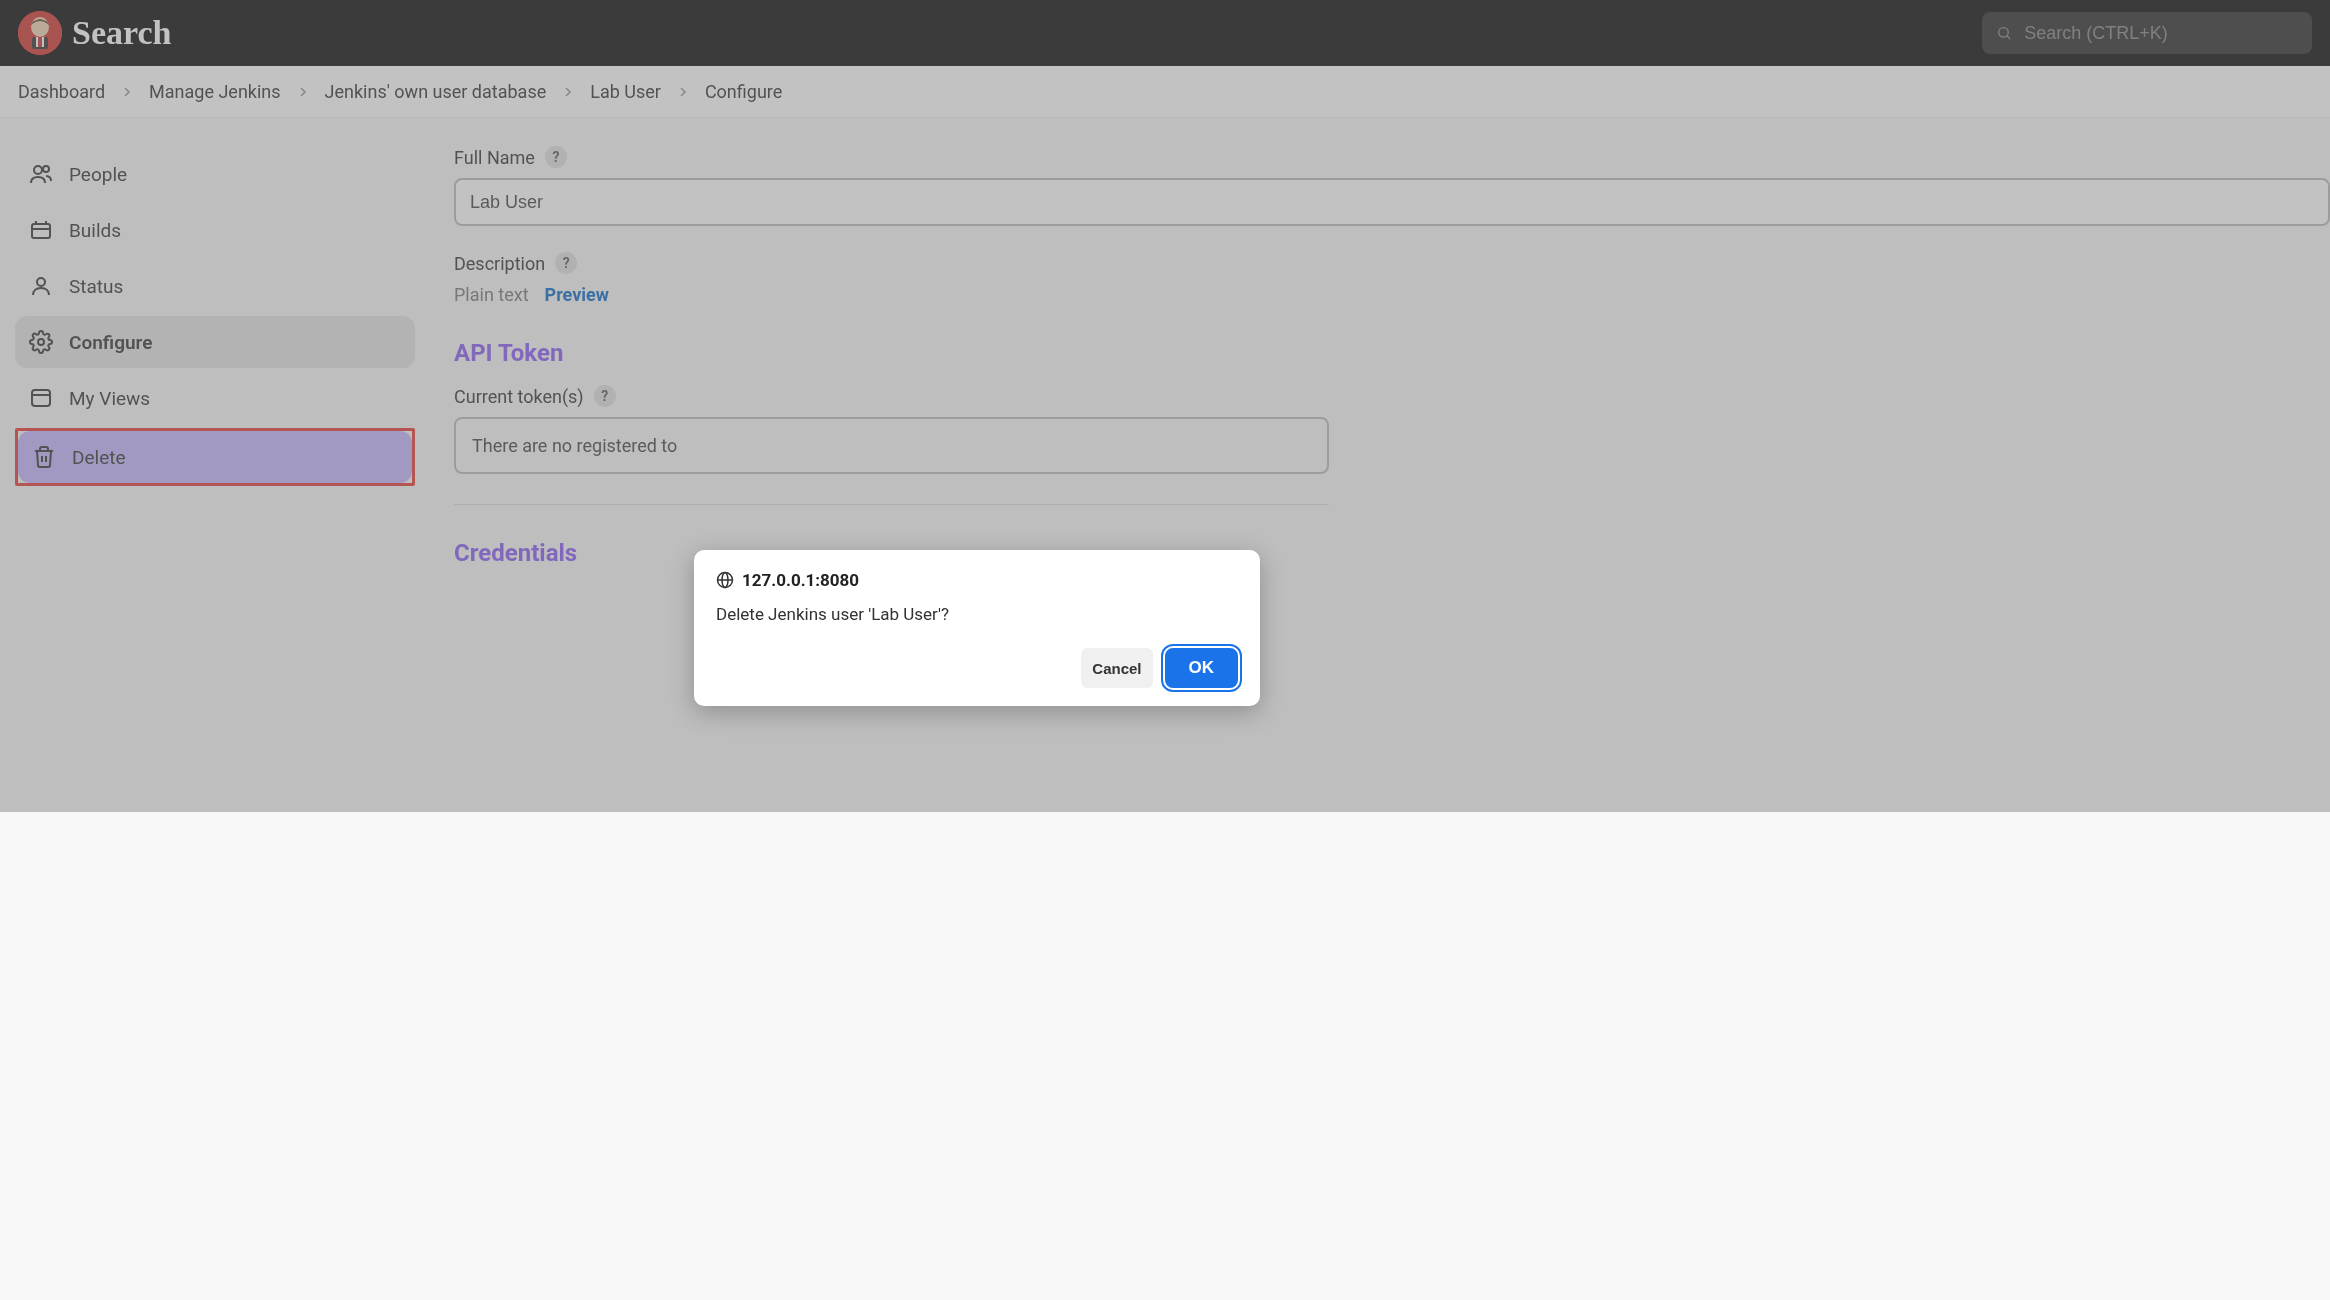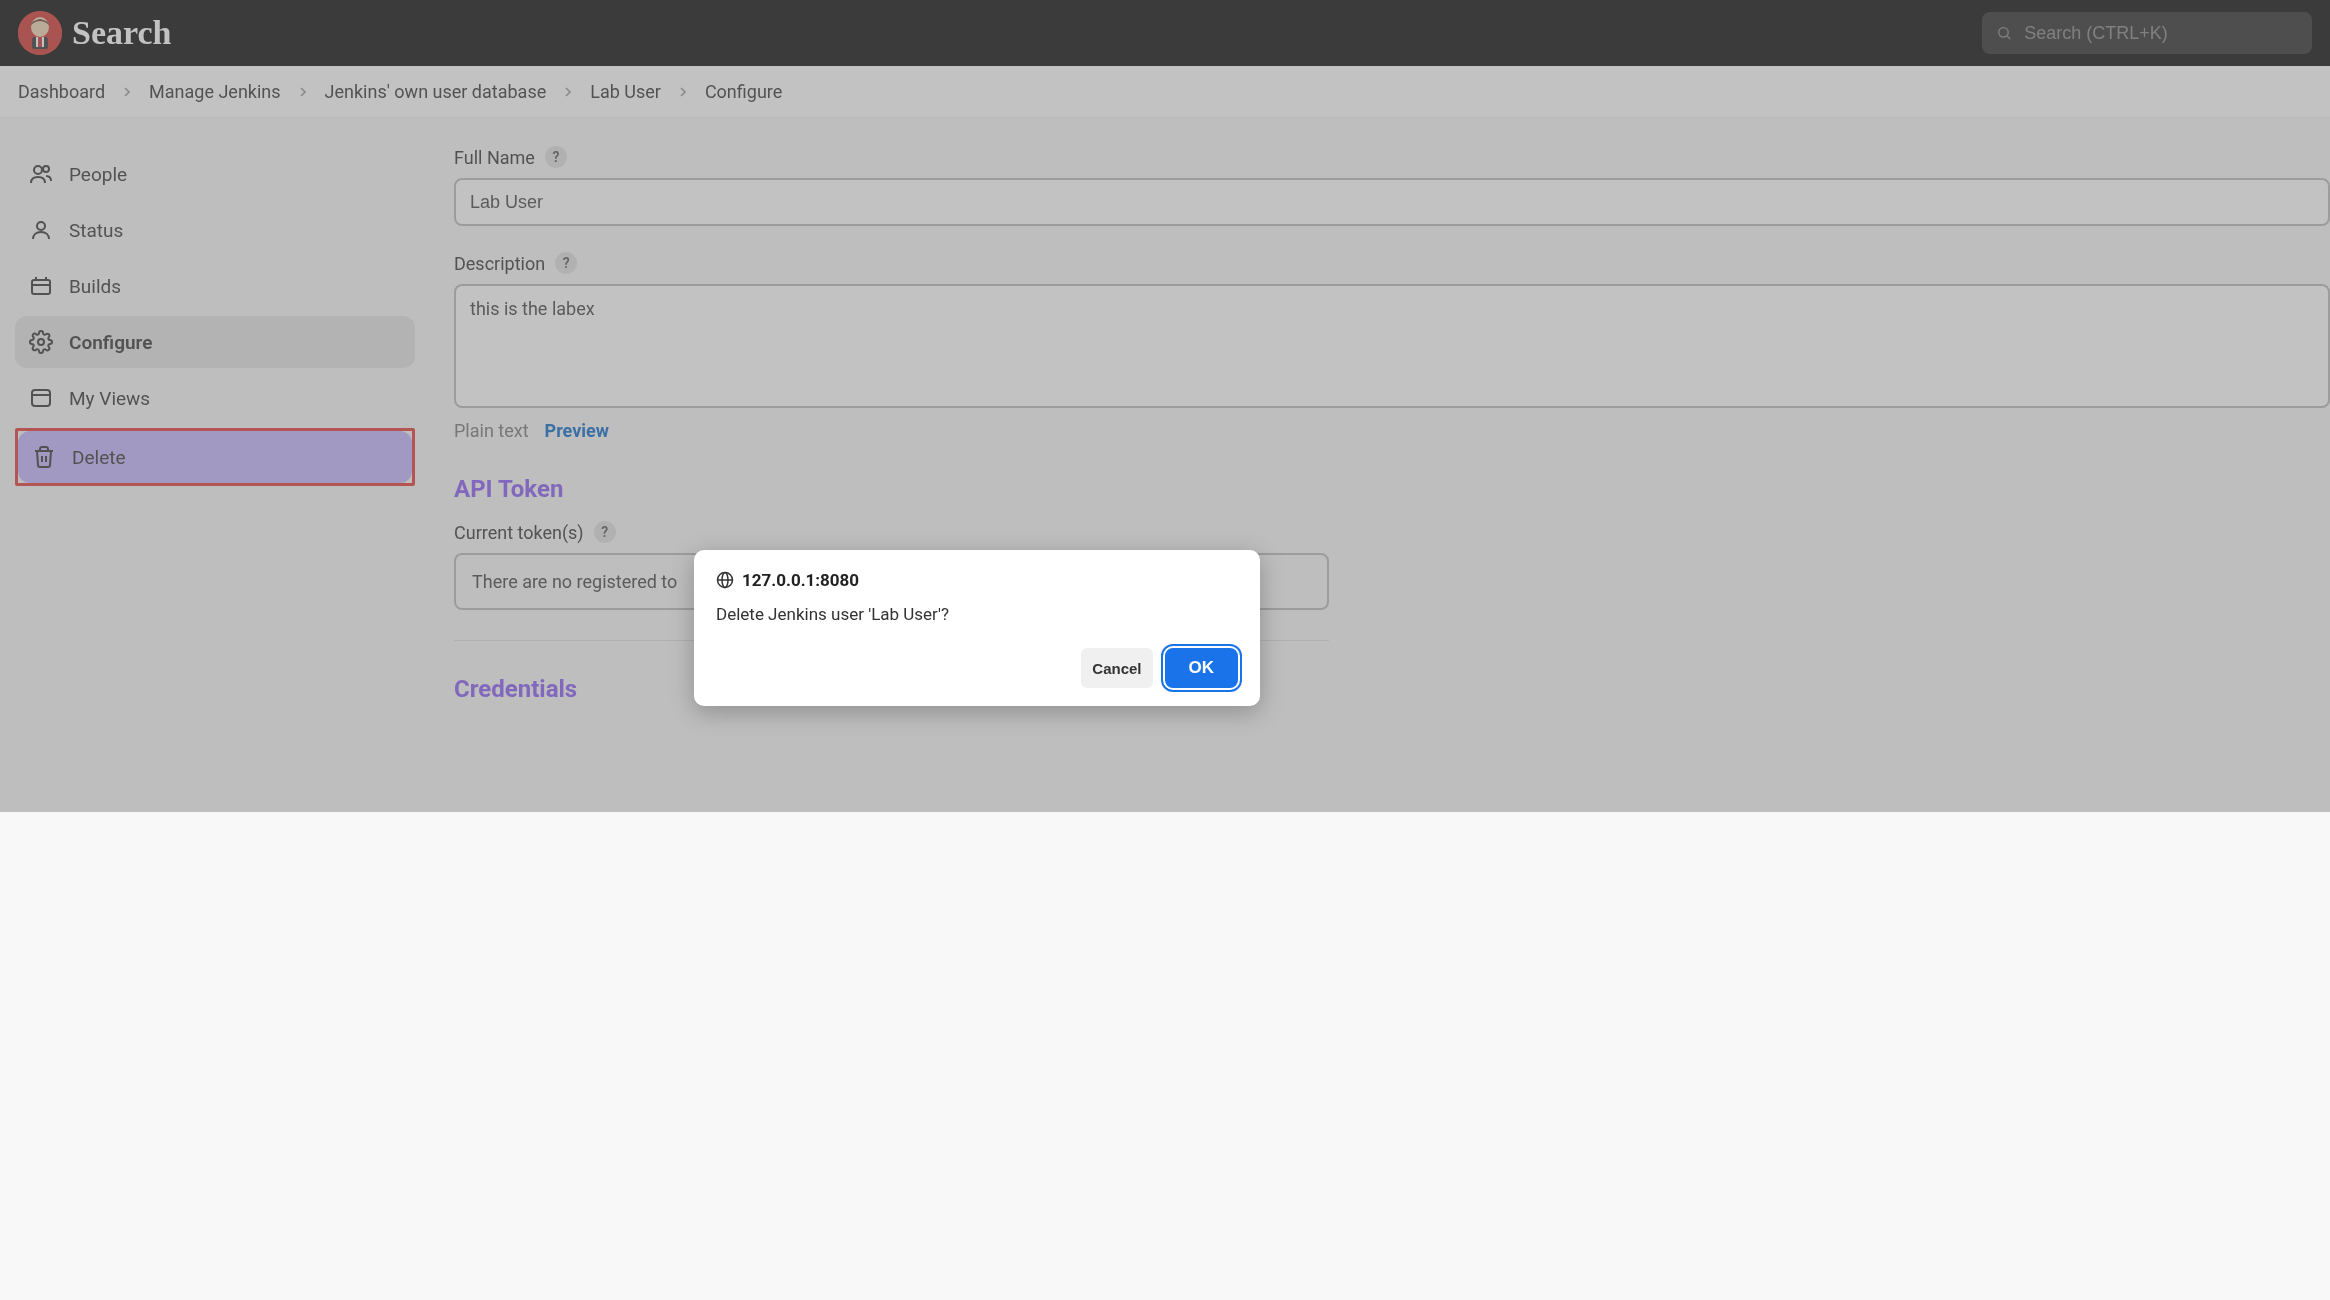--- a/index.html
+++ b/index.html
@@ -342,36 +342,36 @@
               <path d="M2 21c0-4 3-6 7-6s7 2 7 6"></path>
               <circle cx="17" cy="7" r="3"></circle>
               <path d="M22 19c0-3-2-5-5-5"></path>
             </svg>
         </span>
         <span>People</span>
       </div>
       <div class="side-item">
         <span class="side-icon">
           <svg viewBox="0 0 24 24" width="24" height="24" fill="none" stroke="#333" stroke-width="2">
-              <circle cx="12" cy="8" r="4"></circle>
-              <path d="M4 21c0-4 3-7 8-7s8 3 8 7"></path>
-            </svg>
-        </span>
-        <span>Status</span>
-      </div>
-      <div class="side-item">
-        <span class="side-icon">
-          <svg viewBox="0 0 24 24" width="24" height="24" fill="none" stroke="#333" stroke-width="2">
               <rect x="3" y="6" width="18" height="14" rx="2"></rect>
               <line x1="3" y1="11" x2="21" y2="11"></line>
               <line x1="7" y1="3" x2="7" y2="6"></line>
               <line x1="17" y1="3" x2="17" y2="6"></line>
             </svg>
         </span>
         <span>Builds</span>
+      </div>
+      <div class="side-item">
+        <span class="side-icon">
+          <svg viewBox="0 0 24 24" width="24" height="24" fill="none" stroke="#333" stroke-width="2">
+              <circle cx="12" cy="8" r="4"></circle>
+              <path d="M4 21c0-4 3-7 8-7s8 3 8 7"></path>
+            </svg>
+        </span>
+        <span>Status</span>
       </div>
       <div class="side-item active">
         <span class="side-icon">
           <svg viewBox="0 0 24 24" width="24" height="24" fill="none" stroke="#333" stroke-width="2">
               <circle cx="12" cy="12" r="3"></circle>
               <path d="M19.4 15a1.7 1.7 0 0 0 .34 1.87l.06.06a2 2 0 1 1-2.83 2.83l-.06-.06a1.7 1.7 0 0 0-1.87-.34 1.7 1.7 0 0 0-1.04 1.56V21a2 2 0 1 1-4 0v-.09a1.7 1.7 0 0 0-1.04-1.56 1.7 1.7 0 0 0-1.87.34l-.06.06a2 2 0 1 1-2.83-2.83l.06-.06a1.7 1.7 0 0 0 .34-1.87 1.7 1.7 0 0 0-1.56-1.04H3a2 2 0 1 1 0-4h.09a1.7 1.7 0 0 0 1.56-1.04 1.7 1.7 0 0 0-.34-1.87l-.06-.06a2 2 0 1 1 2.83-2.83l.06.06a1.7 1.7 0 0 0 1.87.34H9a1.7 1.7 0 0 0 1.04-1.56V3a2 2 0 1 1 4 0v.09a1.7 1.7 0 0 0 1.04 1.56 1.7 1.7 0 0 0 1.87-.34l.06-.06a2 2 0 1 1 2.83 2.83l-.06.06a1.7 1.7 0 0 0-.34 1.87V9a1.7 1.7 0 0 0 1.56 1.04H21a2 2 0 1 1 0 4h-.09a1.7 1.7 0 0 0-1.56 1.04z"></path>
             </svg>
         </span>
         <span>Configure</span>
       </div>
@@ -406,21 +406,20 @@
           <span class="help-badge">?</span>
         </div>
         <input class="text-input" value="Lab User" style="">
       </div>
 
       <div class="field-row" style="margin-top:26px">
         <div class="field-label">
           <span>Description</span>
           <span class="help-badge">?</span>
         </div>
-        <textarea class="textarea-input" style="">this is the labex</textarea>
         <div class="text-tabs">
           <span class="tab-plain">Plain text</span>
           <span class="tab-preview">Preview</span>
         </div>
       </div>
 
       <div class="section-heading">API Token</div>
 
       <div class="field-row">
         <div class="field-label">

